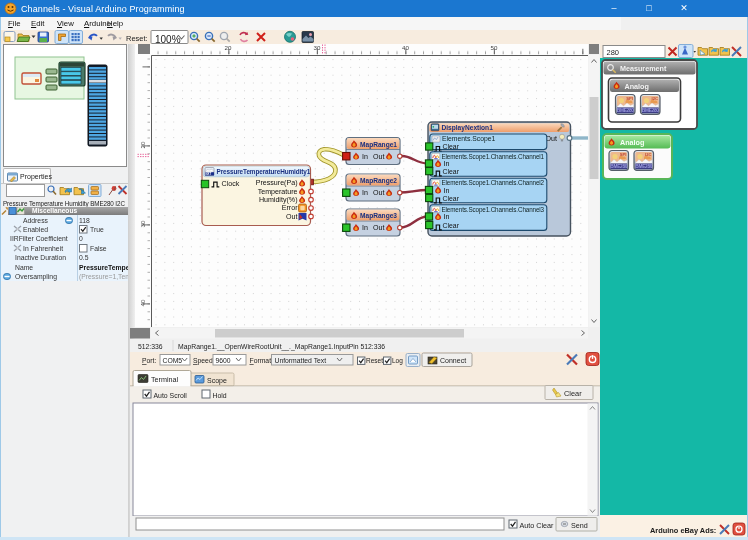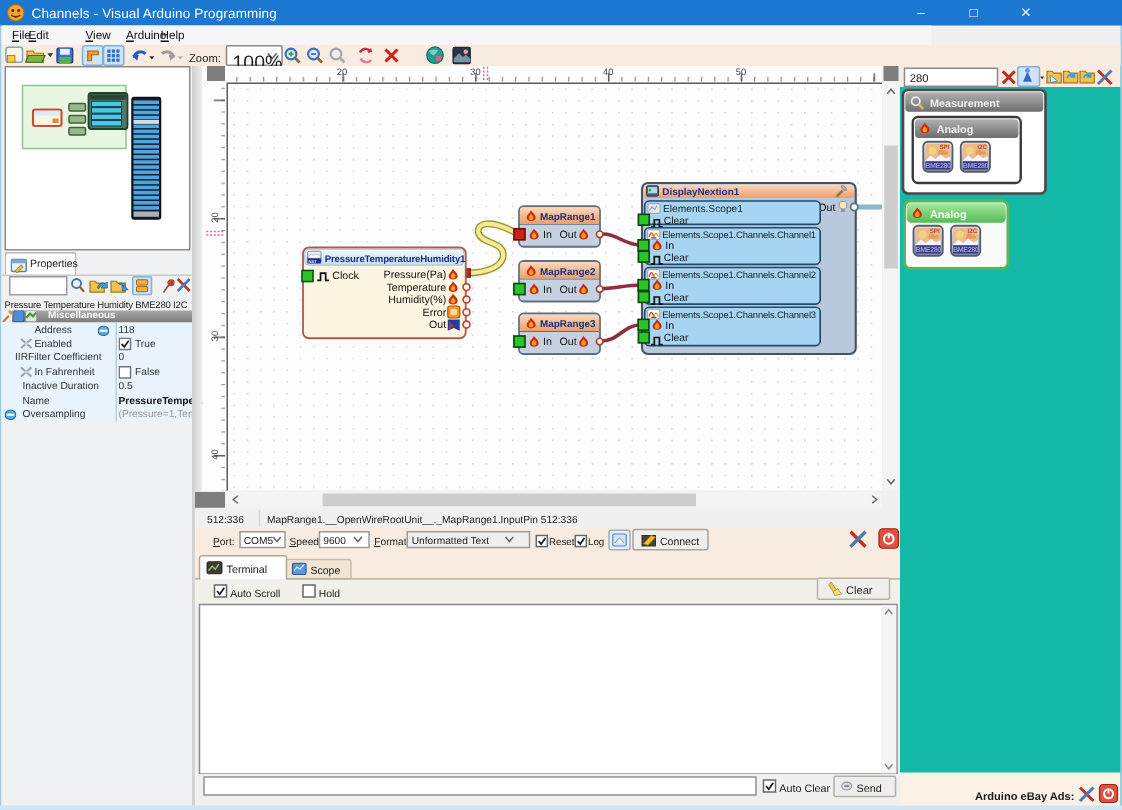--- a/index.html
+++ b/index.html
@@ -52,21 +52,21 @@
       <path d="M3.5,8 Q6.5,10.5 9.5,8" stroke="#5a3000" stroke-width="1" fill="none"></path>
     </svg>
     <span class="txt">Channels - Visual Arduino Programming</span>
     <div class="winbtn" style="left:597px;">–</div>
     <div class="winbtn" style="left:632px;">□</div>
     <div class="winbtn" style="left:667px;">✕</div>
   </div>
 
   <div class="abs menubar">
     <span style="left:7px"><span class="ul">F</span>ile</span>
-    <span style="left:18px"><span class="ul">E</span>dit</span>
+    <span style="left:30px"><span class="ul">E</span>dit</span>
     <span style="left:56px"><span class="ul">V</span>iew</span>
     <span style="left:83px"><span class="ul">A</span>rduino</span>
     <span style="left:106px"><span class="ul">H</span>elp</span>
   </div>
 
   <div class="abs toolbar" id="toolbar">
     <svg class="abs" style="left:0;top:0" width="330" height="14" viewBox="0 0 330 14">
 
       <rect x="3" y="1.5" width="11" height="10" rx="1.5" fill="#fdf6e8" stroke="#8aa0c0" stroke-width="1"></rect>
       <rect x="4" y="7" width="5" height="4.5" fill="#f7c94e" stroke="#b58a1a" stroke-width="0.7"></rect>
@@ -130,22 +130,22 @@
       <path d="M256,3 l8,8 m0,-8 l-8,8" stroke="#d02018" stroke-width="2"></path>
 
       <circle cx="289" cy="6.8" r="5.5" fill="#2a9a94" stroke="#13706a" stroke-width="0.8"></circle>
       <path d="M285,4 a6,5 0 0 1 6,-0.5 a7,7 0 0 1 -3,3.5 a8,8 0 0 1 -3,-3" fill="#7ad0c8"></path>
       <circle cx="291.5" cy="9" r="1.8" fill="#e8607a"></circle>
 
       <rect x="301" y="1.5" width="11.5" height="11" rx="1" fill="#28384a" stroke="#101820" stroke-width="0.7"></rect>
       <path d="M301.5,9 l3.5,-3.5 l2.5,2.5 l2,-1.5 l3,2.5 l0,2.5 l-11,0 z" fill="#7a92a8"></path>
       <circle cx="309.5" cy="4.5" r="1.5" fill="#e8a0b0"></circle>
     </svg>
-    <span class="abs" style="left:125px;top:4px;font-size:7.5px;color:#222">Zoom:</span>
-    <span class="abs" style="left:154px;top:3.5px;font-size:13px;color:#222">100%</span>
+    <span class="abs" style="left:125px;top:4px;font-size:7.5px;color:#222">Reset:</span>
+    <span class="abs" style="left:154px;top:3.5px;font-size:10px;color:#222">100%</span>
   </div>
 
   <div class="abs leftpanel">
     <div class="preview" id="preview">
       <svg width="122" height="121" viewBox="0 0 122 121">
         <rect x="11" y="12" width="69" height="42" fill="#e7f7e2" stroke="#8fc48f" stroke-width="1"></rect>
 
         <rect x="18" y="28" width="19" height="11" rx="1.5" fill="#fbf5e1" stroke="#c05038" stroke-width="1.4"></rect>
         <rect x="19" y="29" width="17" height="3" fill="#dceaf6"></rect>
         <rect x="31" y="34" width="4" height="3" fill="#e08a40"></rect>

